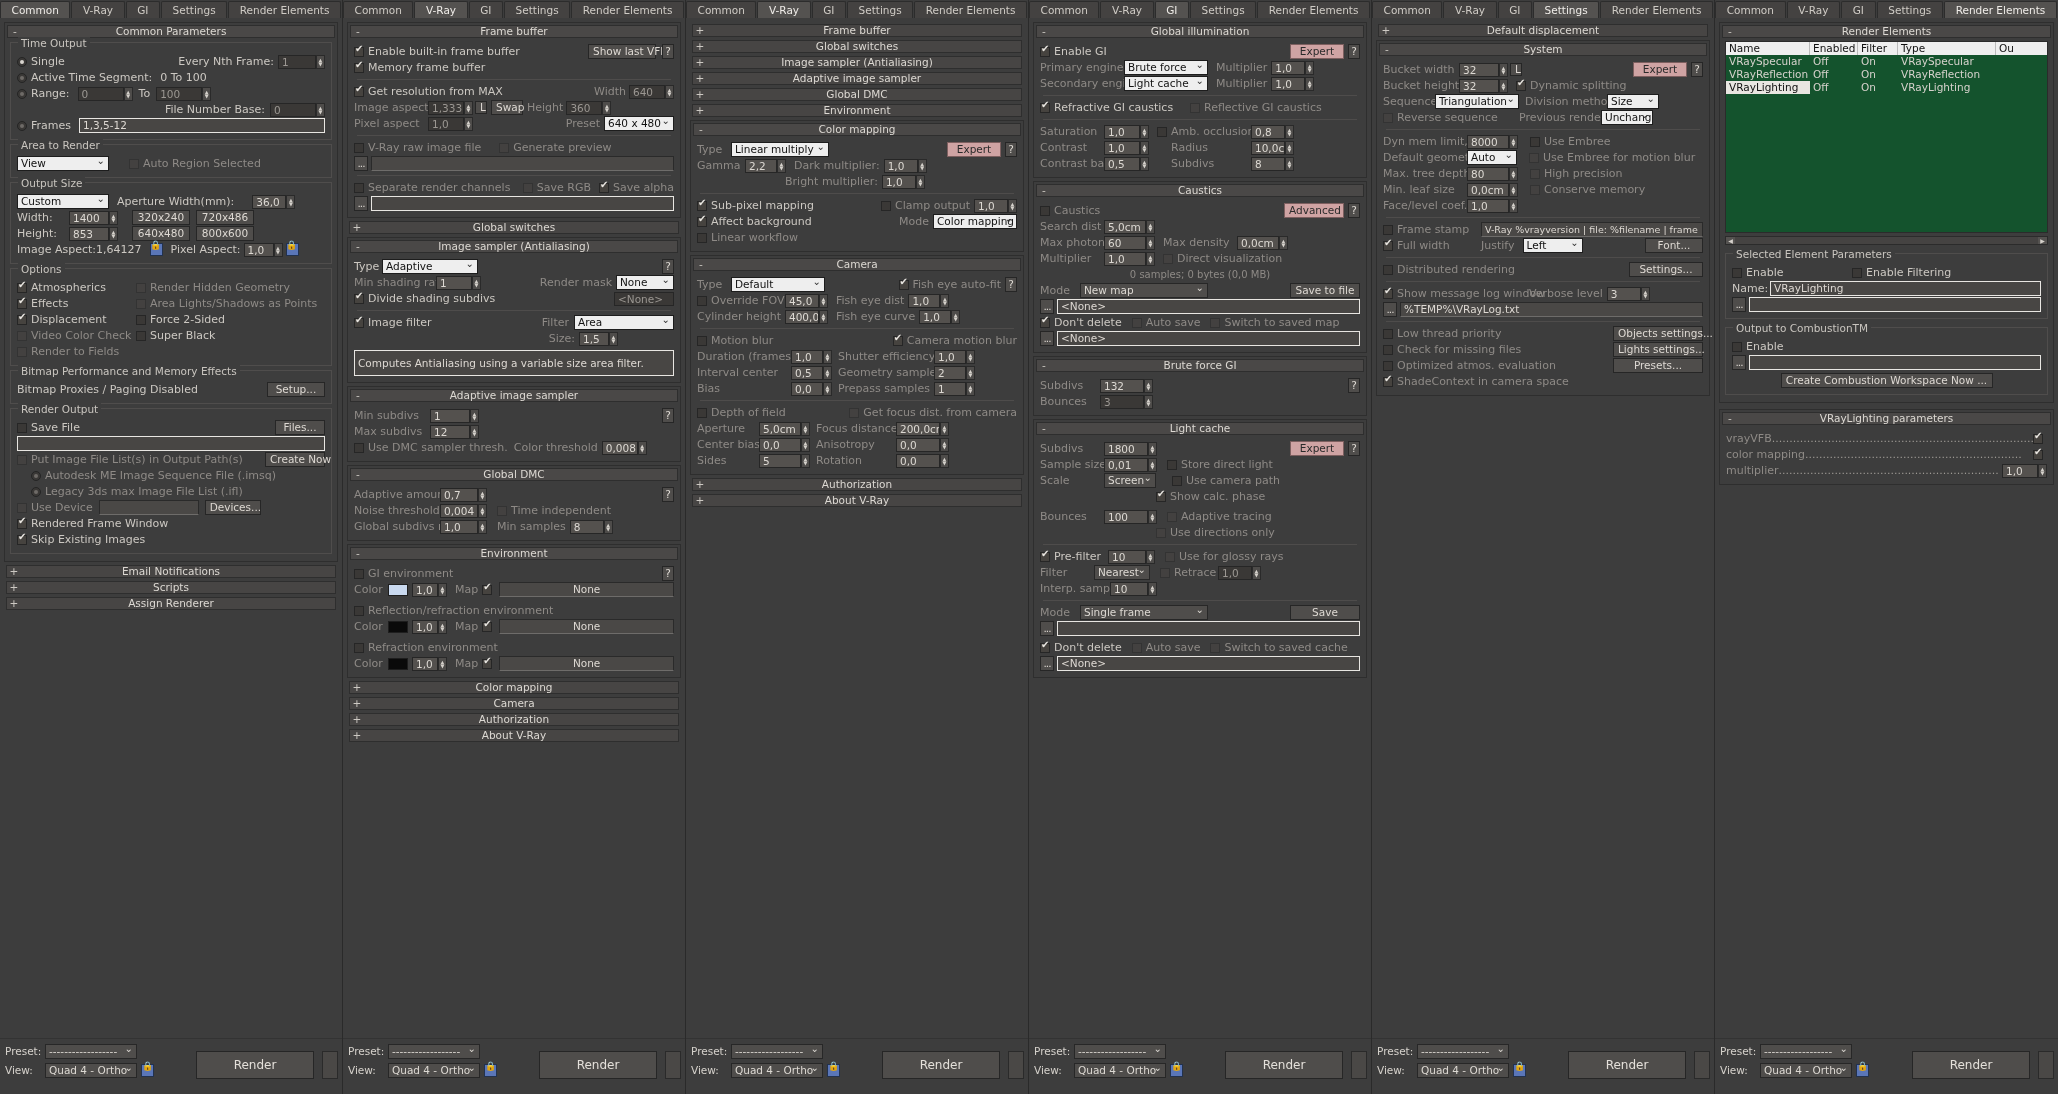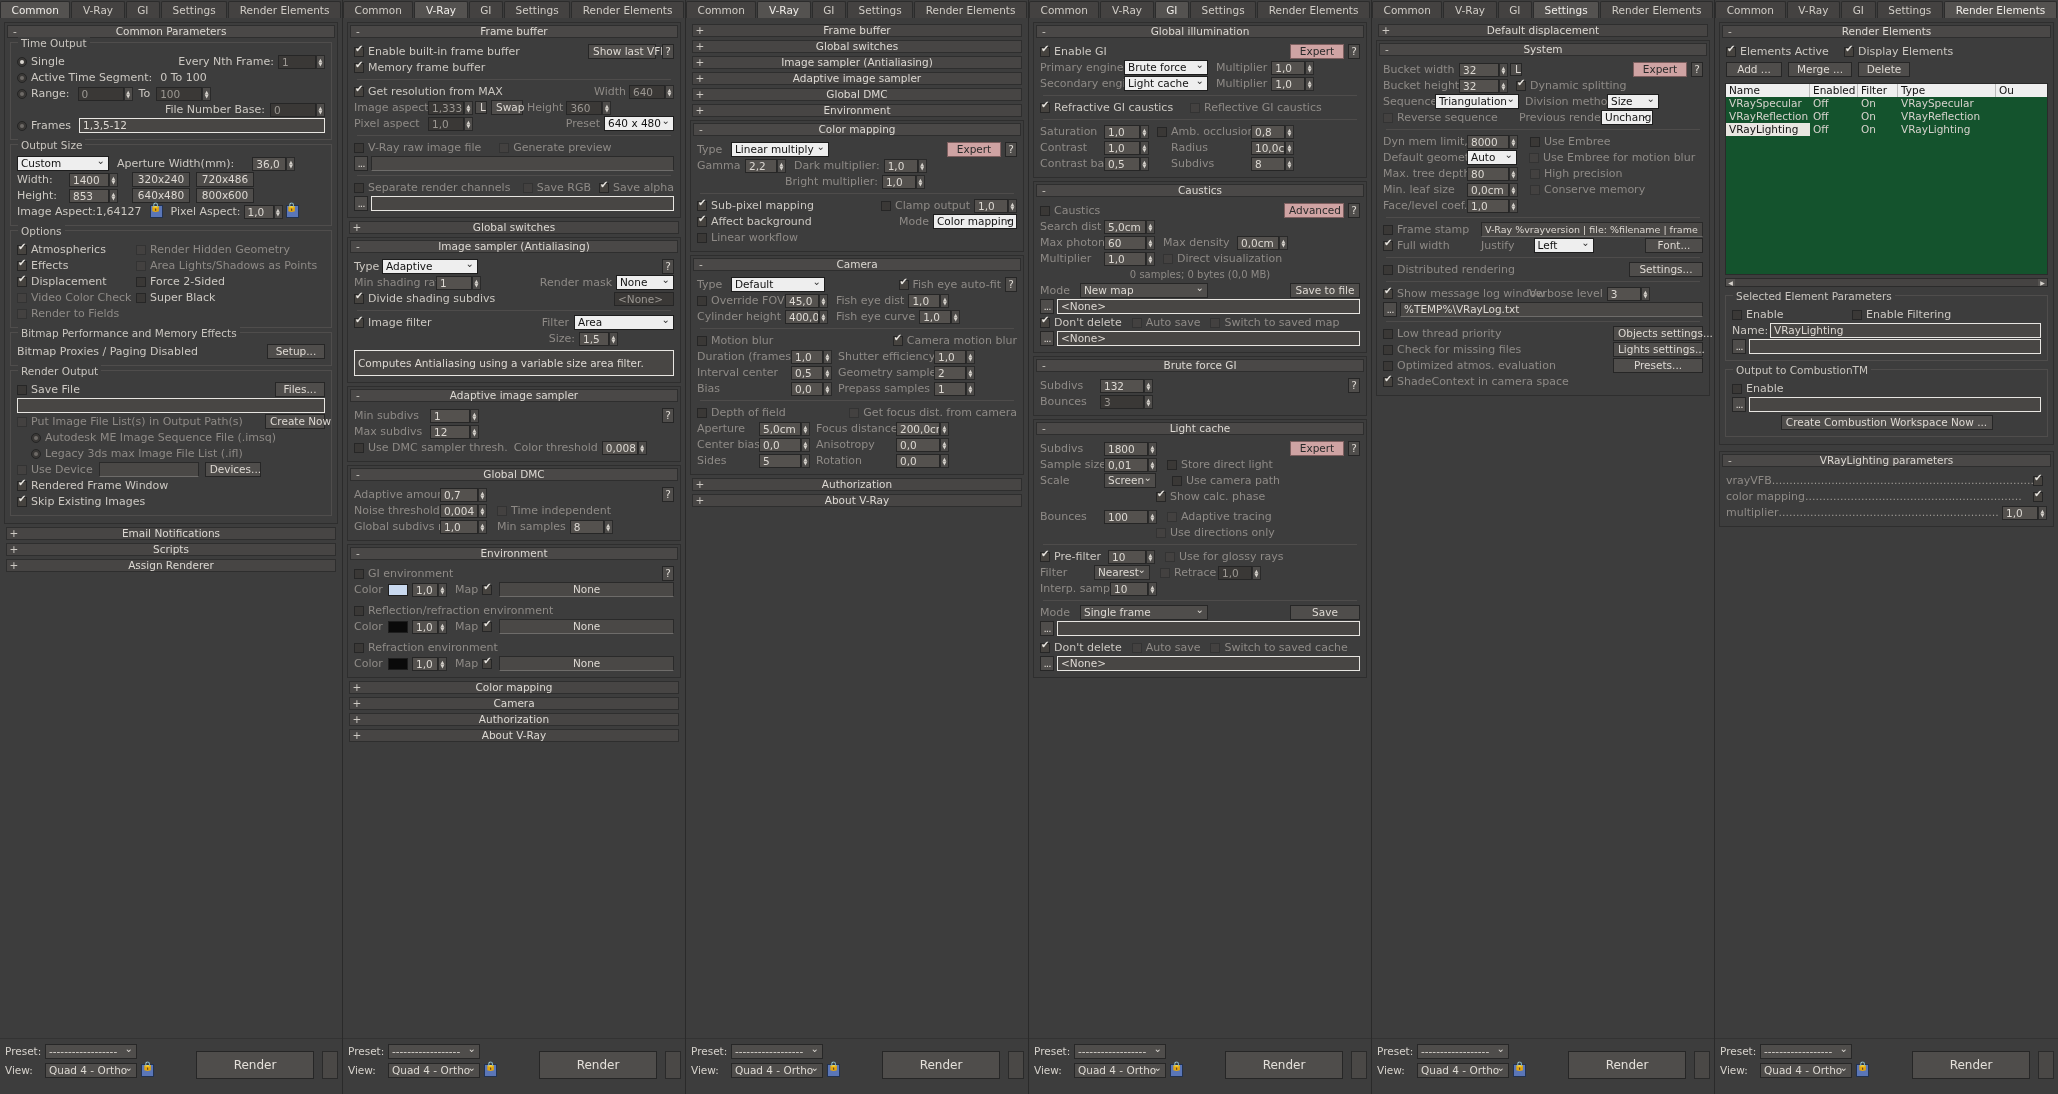--- a/index.html
+++ b/index.html
@@ -200,20 +200,29 @@
             <span class="fld dark" style="width:46px;margin-left:5px">0</span>
             <span class="spin">▲<br>▼</span>
           </div>
           <div class="row">
             <span class="rd dis"></span>
             <span class="lbl">Frames</span>
             <span class="txtin bright" style="margin-left:8px">1,3,5-12</span>
           </div>
         </div>
 
+        <div class="group">
+          <div class="glabel">Area to Render</div>
+          <div class="row">
+            <span class="sel white" style="width:92px">View</span>
+            <span style="width:20px"></span>
+            <span class="cb dis"></span>
+            <span class="lbl mutetext">Auto Region Selected</span>
+          </div>
+        </div>
 
         <div class="group">
           <div class="glabel">Output Size</div>
           <div class="row">
             <span class="sel white" style="width:92px">Custom</span>
             <span class="lbl" style="margin-left:8px">Aperture Width(mm):</span>
             <span class="fld" style="width:34px;margin-left:18px">36,0</span>
             <span class="spin">▲<br>▼</span>
           </div>
           <div class="row">
@@ -1188,21 +1197,21 @@
           <div class="hr"></div>
           <div class="row">
             <span class="cb"></span>
             <span class="lbl mutetext" style="width:84px">Frame stamp</span>
             <span class="txtin" style="font-size:9.5px">V-Ray %vrayversion | file: %filename | frame</span>
           </div>
           <div class="row">
             <span class="cb on"></span>
             <span class="lbl mutetext" style="width:84px">Full width</span>
             <span class="lbl mutetext">Justify</span>
-            <span class="sel white" style="width:60px;margin-left:19px">Left</span>
+            <span class="sel white" style="width:60px;margin-left:8px">Left</span>
             <span class="sp"></span>
             <span class="btn" style="width:58px">Font...</span>
           </div>
           <div class="hr"></div>
           <div class="row">
             <span class="cb"></span>
             <span class="lbl mutetext">Distributed rendering</span>
             <span class="sp"></span>
             <span class="btn" style="width:74px">Settings...</span>
           </div>
@@ -1267,33 +1276,20 @@
       <div class="tab">GI</div>
       <div class="tab">Settings</div>
       <div class="tab active">Render Elements</div>
     </div>
     <div class="body">
       <div class="panel">
         <div class="roll">
           <span class="sign">-</span>
           <span class="rtitle">Render Elements</span>
         </div>
-        <div style="padding:2px 6px">
-          <div class="row">
-            <span class="cb on"></span>
-            <span class="lbl" style="width:104px">Elements Active</span>
-            <span class="cb on"></span>
-            <span class="lbl">Display Elements</span>
-          </div>
-          <div class="row" style="margin-top:3px">
-            <span class="btn" style="width:56px">Add ...</span>
-            <span class="btn" style="width:64px;margin-left:6px">Merge ...</span>
-            <span class="btn" style="width:52px;margin-left:6px">Delete</span>
-          </div>
-        </div>
         <div class="listbox" style="height:192px">
           <div class="listhdr">
             <span style="width:84px">Name</span>
             <span style="width:48px">Enabled</span>
             <span style="width:40px">Filter</span>
             <span style="width:98px">Type</span>
             <span style="width:40px;border-right:none">Ou</span>
           </div>
           <div class="lrow">
             <span style="width:84px">VRaySpecular</span>

